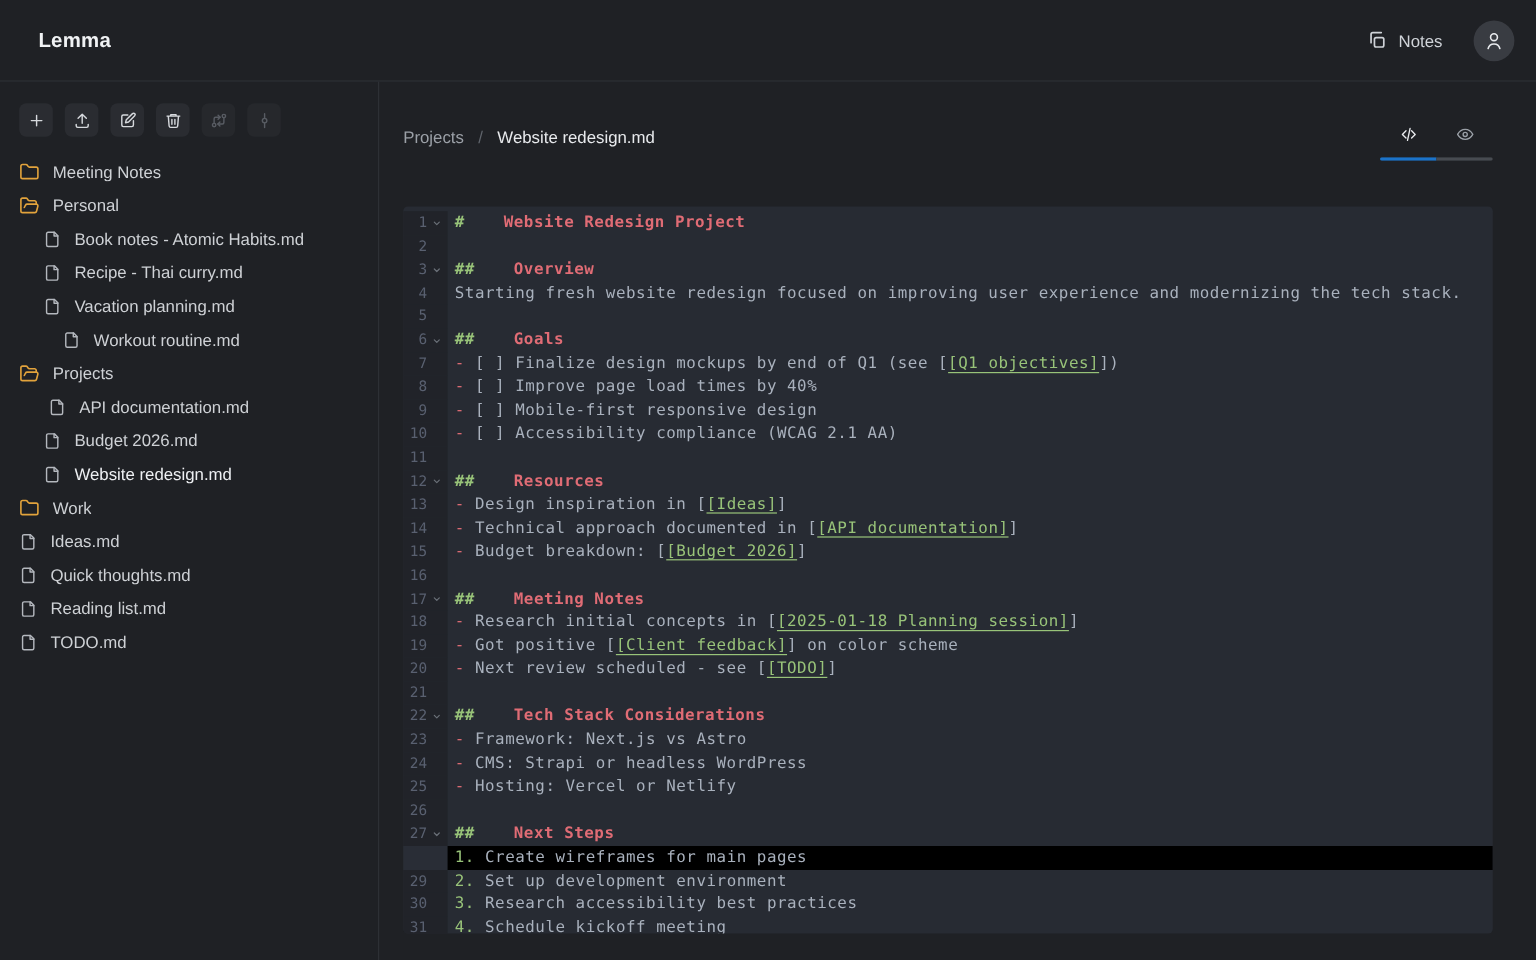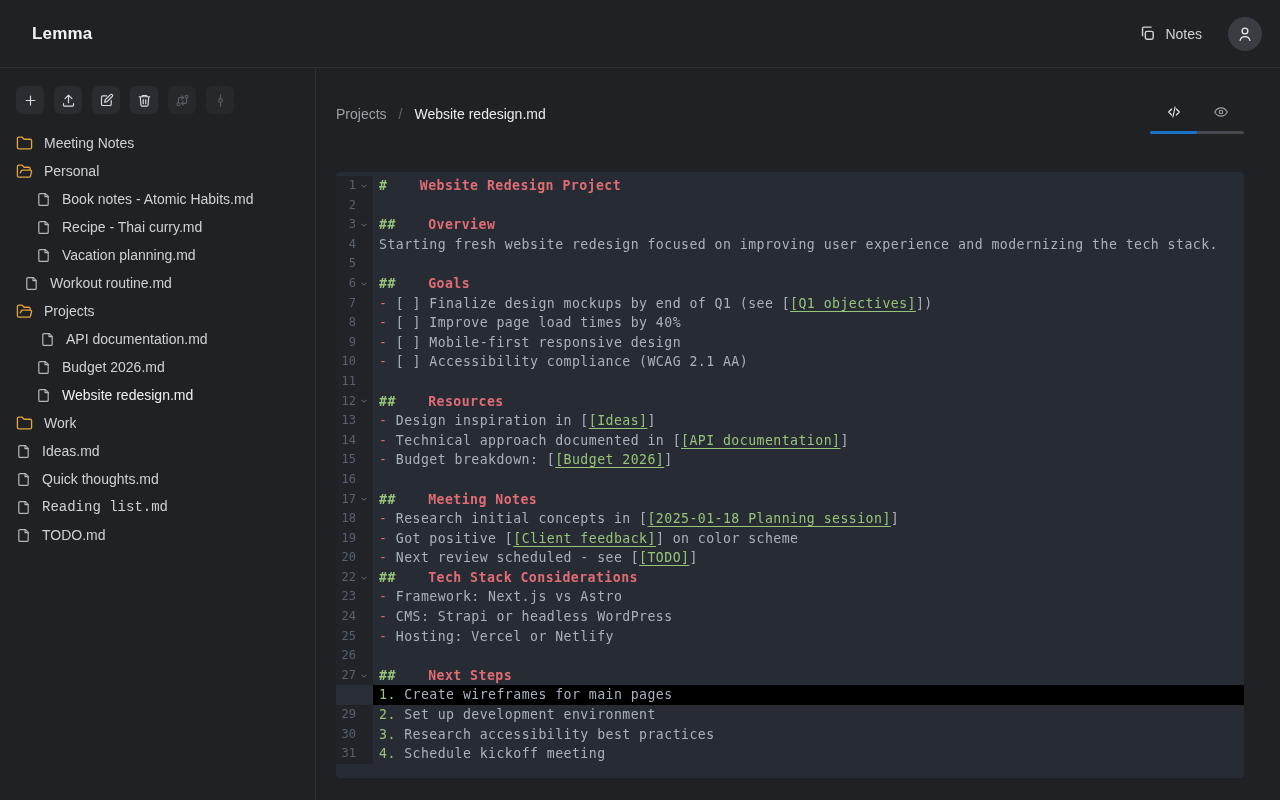--- a/index.html
+++ b/index.html
@@ -184,21 +184,21 @@
           </svg>
           <span class="tree-label">Recipe - Thai curry.md</span>
         </div>
         <div class="tree-row" style="padding-left: 36px;">
           <svg class="icon file-ic" viewBox="0 0 24 24">
             <path d="M15 2.5H6.5a2 2 0 0 0-2 2v15a2 2 0 0 0 2 2h11a2 2 0 0 0 2-2V7z"></path>
             <path d="M14.5 2.5v5h5"></path>
           </svg>
           <span class="tree-label">Vacation planning.md</span>
         </div>
-        <div class="tree-row" style="padding-left: 24px;">
+        <div class="tree-row" style="padding-left: 52px;">
           <svg class="icon file-ic" viewBox="0 0 24 24">
             <path d="M15 2.5H6.5a2 2 0 0 0-2 2v15a2 2 0 0 0 2 2h11a2 2 0 0 0 2-2V7z"></path>
             <path d="M14.5 2.5v5h5"></path>
           </svg>
           <span class="tree-label">Workout routine.md</span>
         </div>
         <div class="tree-row" style="padding-left: 16px;">
           <svg class="icon folder-ic" viewBox="0 0 24 24">
             <path d="m6 14 1.45-2.9A2 2 0 0 1 9.24 10H20a2 2 0 0 1 1.94 2.5l-1.55 6a2 2 0 0 1-1.94 1.5H4a2 2 0 0 1-2-2V5a2 2 0 0 1 2-2h3.93a2 2 0 0 1 1.66.9l.82 1.2a2 2 0 0 0 1.66.9H18a2 2 0 0 1 2 2v2"></path>
           </svg>
@@ -238,21 +238,21 @@
           </svg>
           <span class="tree-label">Ideas.md</span>
         </div>
         <div class="tree-row" style="padding-left: 16px;">
           <svg class="icon file-ic" viewBox="0 0 24 24">
             <path d="M15 2.5H6.5a2 2 0 0 0-2 2v15a2 2 0 0 0 2 2h11a2 2 0 0 0 2-2V7z"></path>
             <path d="M14.5 2.5v5h5"></path>
           </svg>
           <span class="tree-label">Quick thoughts.md</span>
         </div>
-        <div class="tree-row" style="padding-left: 16px; font-family: Liberation Mono, monospace;">
+        <div class="tree-row" style="padding-left: 16px;">
           <svg class="icon file-ic" viewBox="0 0 24 24">
             <path d="M15 2.5H6.5a2 2 0 0 0-2 2v15a2 2 0 0 0 2 2h11a2 2 0 0 0 2-2V7z"></path>
             <path d="M14.5 2.5v5h5"></path>
           </svg>
           <span class="tree-label">Reading list.md</span>
         </div>
         <div class="tree-row" style="padding-left: 16px;">
           <svg class="icon file-ic" viewBox="0 0 24 24">
             <path d="M15 2.5H6.5a2 2 0 0 0-2 2v15a2 2 0 0 0 2 2h11a2 2 0 0 0 2-2V7z"></path>
             <path d="M14.5 2.5v5h5"></path>
@@ -314,20 +314,21 @@
         <div class="ed-row"><div class="gutter"><span class="lnum">13</span><span class="fold"></span></div><div class="code"><span class="tk-b">- </span><span class="tk-t">Design inspiration in </span><span class="tk-k">[</span><span class="tk-l">[Ideas]</span><span class="tk-k">]</span></div></div>
         <div class="ed-row"><div class="gutter"><span class="lnum">14</span><span class="fold"></span></div><div class="code"><span class="tk-b">- </span><span class="tk-t">Technical approach documented in </span><span class="tk-k">[</span><span class="tk-l">[API documentation]</span><span class="tk-k">]</span></div></div>
         <div class="ed-row"><div class="gutter"><span class="lnum">15</span><span class="fold"></span></div><div class="code"><span class="tk-b">- </span><span class="tk-t">Budget breakdown: </span><span class="tk-k">[</span><span class="tk-l">[Budget 2026]</span><span class="tk-k">]</span></div></div>
         <div class="ed-row"><div class="gutter"><span class="lnum">16</span><span class="fold"></span></div><div class="code"></div></div>
         <div class="ed-row"><div class="gutter"><span class="lnum">17</span><span class="fold"><svg class="icon " viewBox="0 0 24 24">
                 <path d="m7 10 5 5 5-5"></path>
               </svg></span></div><div class="code"><span class="tk-h">## </span><span class="tk-H">Meeting Notes</span></div></div>
         <div class="ed-row"><div class="gutter"><span class="lnum">18</span><span class="fold"></span></div><div class="code"><span class="tk-b">- </span><span class="tk-t">Research initial concepts in </span><span class="tk-k">[</span><span class="tk-l">[2025-01-18 Planning session]</span><span class="tk-k">]</span></div></div>
         <div class="ed-row"><div class="gutter"><span class="lnum">19</span><span class="fold"></span></div><div class="code"><span class="tk-b">- </span><span class="tk-t">Got positive </span><span class="tk-k">[</span><span class="tk-l">[Client feedback]</span><span class="tk-k">]</span><span class="tk-t"> on color scheme</span></div></div>
         <div class="ed-row"><div class="gutter"><span class="lnum">20</span><span class="fold"></span></div><div class="code"><span class="tk-b">- </span><span class="tk-t">Next review scheduled - see </span><span class="tk-k">[</span><span class="tk-l">[TODO]</span><span class="tk-k">]</span></div></div>
+        <div class="ed-row"><div class="gutter"><span class="lnum">21</span><span class="fold"></span></div><div class="code"></div></div>
         <div class="ed-row"><div class="gutter"><span class="lnum">22</span><span class="fold"><svg class="icon " viewBox="0 0 24 24">
                 <path d="m7 10 5 5 5-5"></path>
               </svg></span></div><div class="code"><span class="tk-h">## </span><span class="tk-H">Tech Stack Considerations</span></div></div>
         <div class="ed-row"><div class="gutter"><span class="lnum">23</span><span class="fold"></span></div><div class="code"><span class="tk-b">- </span><span class="tk-t">Framework: Next.js vs Astro</span></div></div>
         <div class="ed-row"><div class="gutter"><span class="lnum">24</span><span class="fold"></span></div><div class="code"><span class="tk-b">- </span><span class="tk-t">CMS: Strapi or headless WordPress</span></div></div>
         <div class="ed-row"><div class="gutter"><span class="lnum">25</span><span class="fold"></span></div><div class="code"><span class="tk-b">- </span><span class="tk-t">Hosting: Vercel or Netlify</span></div></div>
         <div class="ed-row"><div class="gutter"><span class="lnum">26</span><span class="fold"></span></div><div class="code"></div></div>
         <div class="ed-row"><div class="gutter"><span class="lnum">27</span><span class="fold"><svg class="icon " viewBox="0 0 24 24">
                 <path d="m7 10 5 5 5-5"></path>
               </svg></span></div><div class="code"><span class="tk-h">## </span><span class="tk-H">Next Steps</span></div></div>

